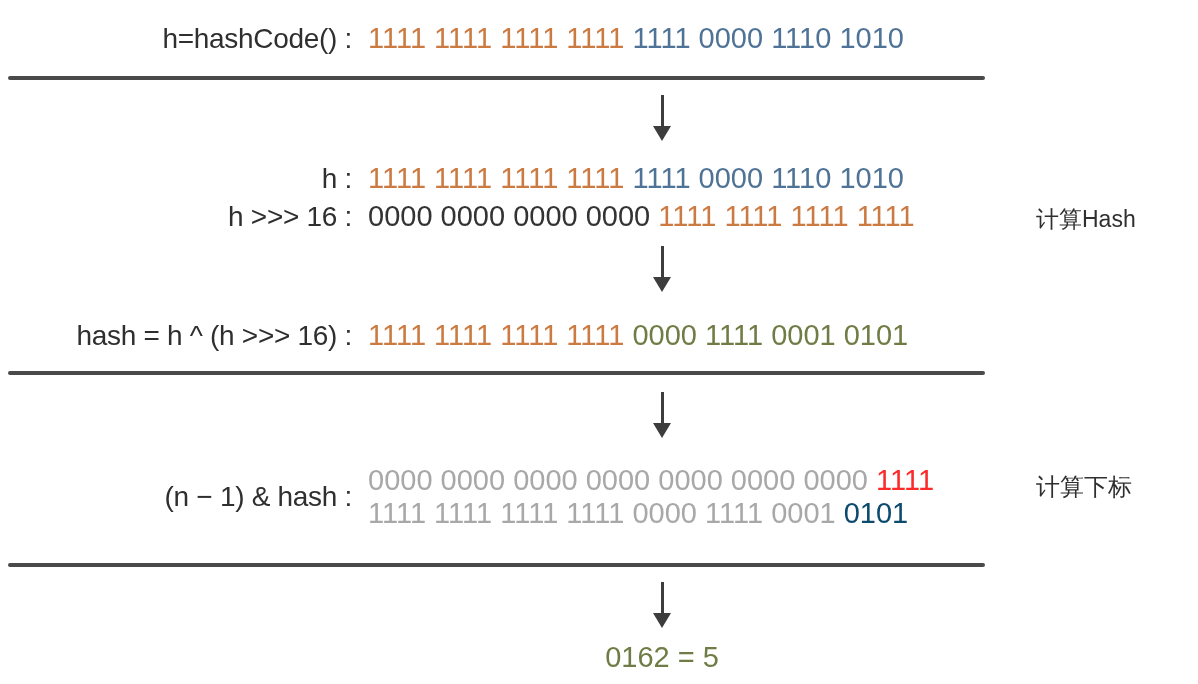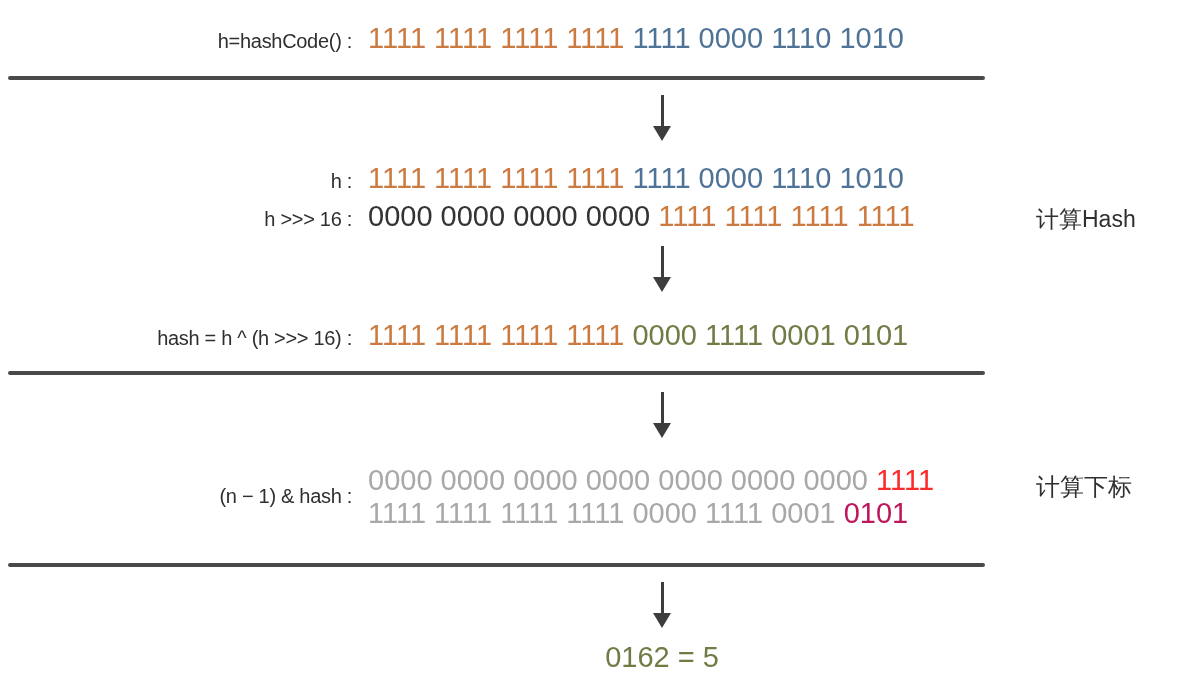--- a/index.html
+++ b/index.html
@@ -11,21 +11,21 @@
     overflow:hidden;
   }
   .row {
     position:absolute; left:0;
     display:flex; align-items:baseline;
     line-height:36px; height:36px;
     white-space:pre;
   }
   .label {
     width:352px; text-align:right;
-    font-size:20px; color:#2f2f2f;
+    font-size:28px; color:#2f2f2f;
     letter-spacing:-0.3px;
   }
   .binary {
     margin-left:16px;
     font-size:29px;
     letter-spacing:0px;
     white-space:pre;
   }
   .side-label {
     position:absolute; color:#2f2f2f; white-space:nowrap;
@@ -104,21 +104,21 @@
 
   <div class="label-mid">
     <div class="label">(n − 1) &amp; hash :</div>
   </div>
   <div class="row" style="top:462px;">
     <div class="label"></div>
     <div class="binary"><span style="color: rgb(168, 168, 168);">0000 0000 0000 0000 0000 0000 0000</span><span style="color: rgb(252, 43, 43);"> 1111</span></div>
   </div>
   <div class="row" style="top:495px;">
     <div class="label"></div>
-    <div class="binary"><span style="color: rgb(168, 168, 168);">1111 1111 1111 1111 0000 1111 0001</span><span style="color: #be185d; text-align: center;"> 0101</span></div>
+    <div class="binary"><span style="color: rgb(168, 168, 168);">1111 1111 1111 1111 0000 1111 0001</span><span style="color: #0c4a6e; text-align: center;"> 0101</span></div>
   </div>
   <div class="side-label side-3">计算下标</div>
 
   <div class="hline" style="top:563px;"></div>
 
   <div class="arrow" style="left:652px; top:582px;">
     <div class="stem"></div>
     <div class="head"></div>
   </div>
 

